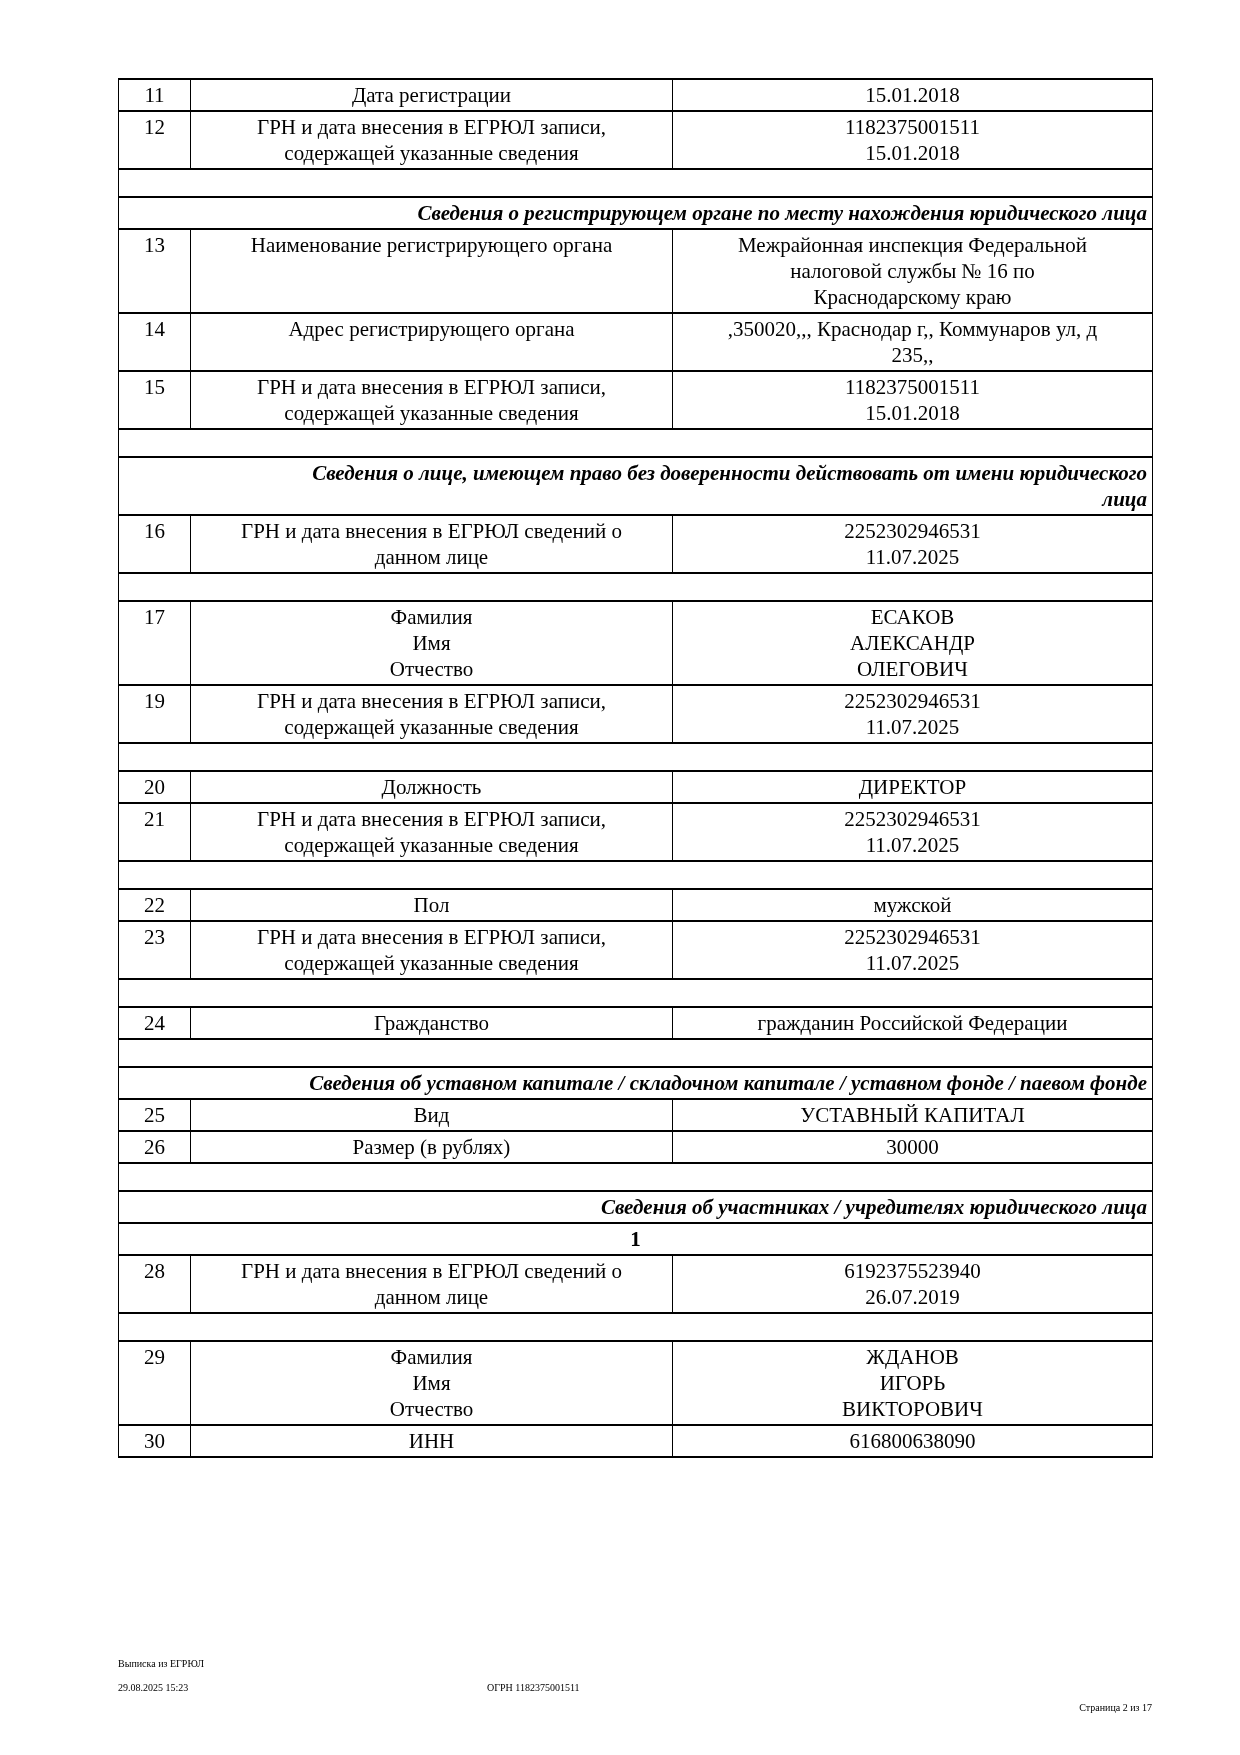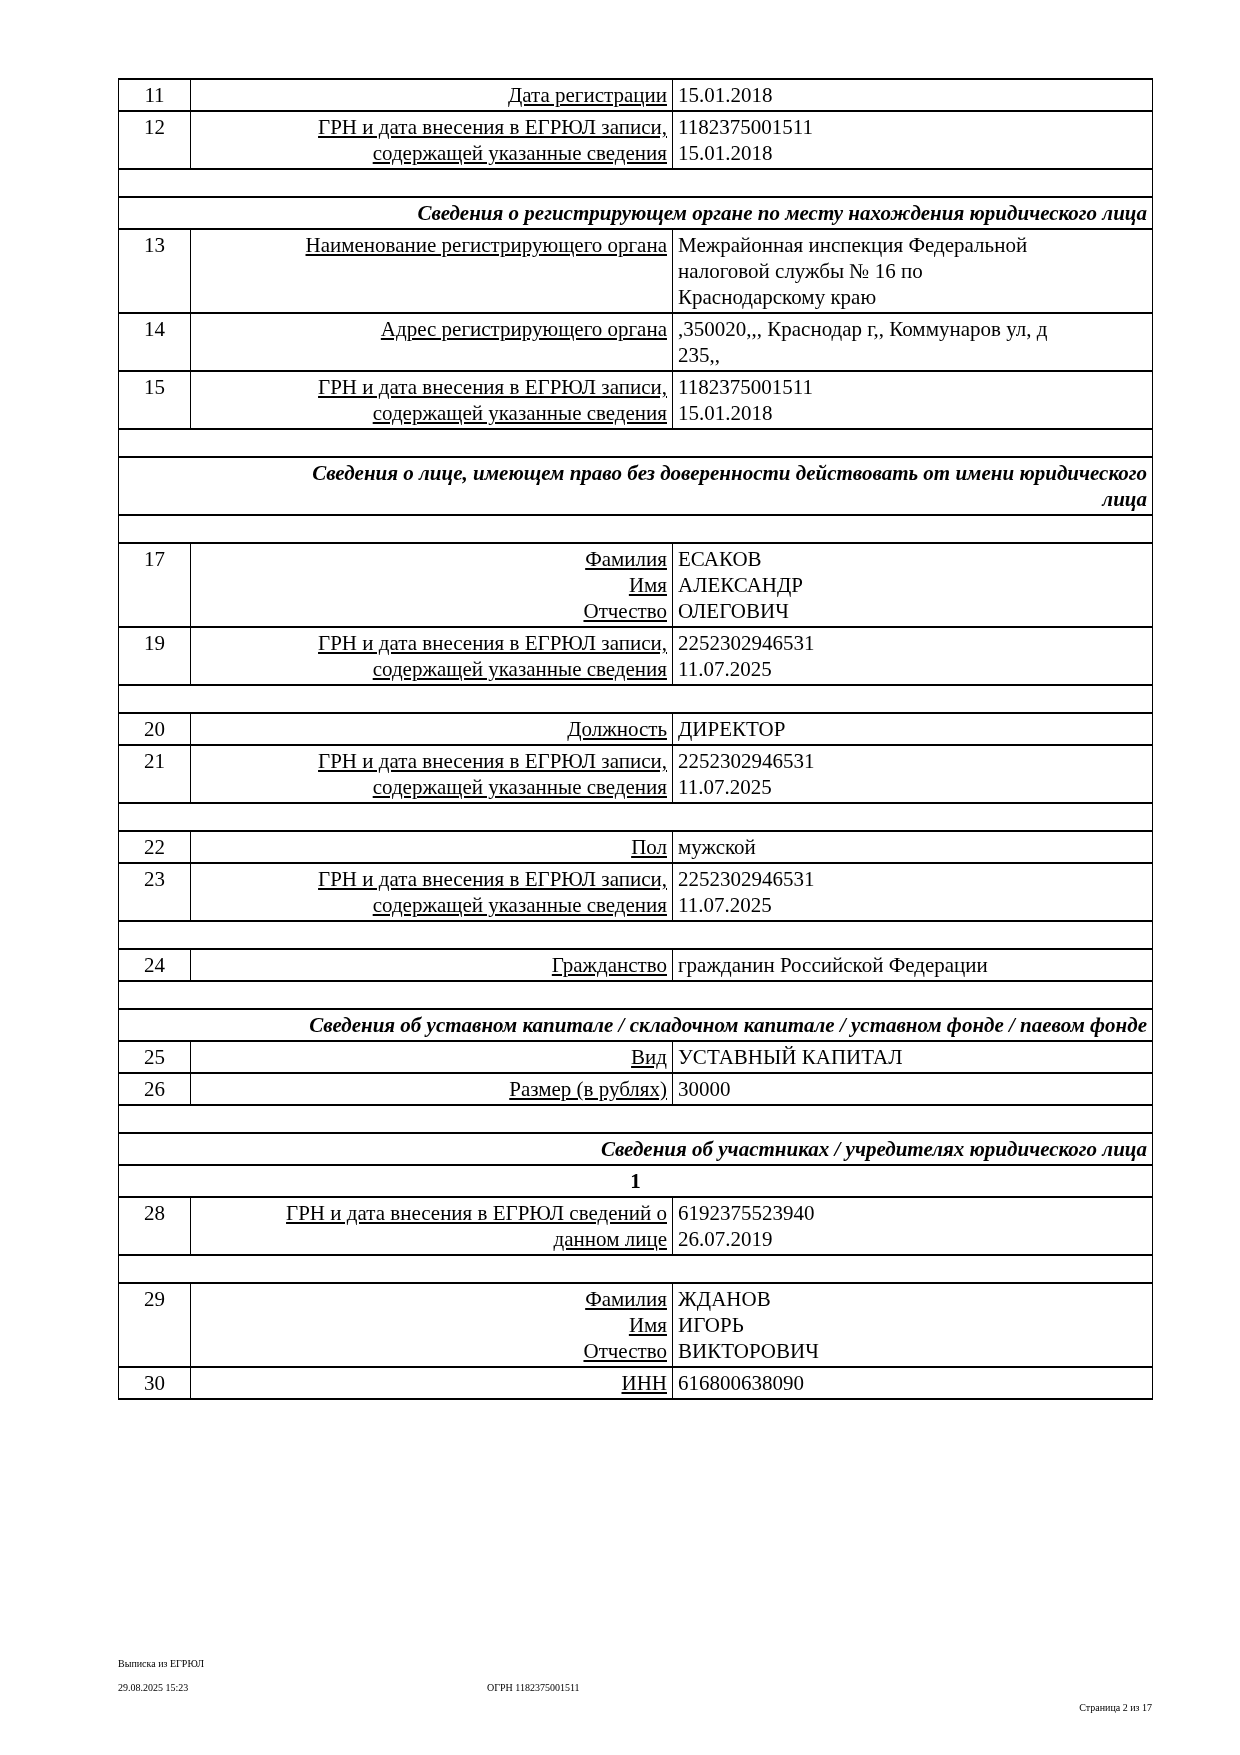--- a/index.html
+++ b/index.html
@@ -31,22 +31,22 @@
     vertical-align: top;
     padding: 2px 5px 2px 5px;
     white-space: pre-line;
     overflow: hidden;
   }
   .cell-num {
     text-align: center;
     padding-left: 2px;
     padding-right: 2px;
   }
-  .cell-label { text-align: right; text-decoration: underline; }
-  .cell-value { text-align: left; }
+  .cell-label { text-align: center; }
+  .cell-value { text-align: center; }
   .cell-section {
     font-weight: bold;
     text-align: right;
     font-style: italic;
   }
   .cell-subnum {
     font-weight: bold;
     text-align: center;
   }
   .cell-spacer {
@@ -125,20 +125,27 @@
 содержащей указанные сведения</td>
         <td class="cell-value">1182375001511
 15.01.2018</td>
       </tr>
       <tr>
         <td class="cell-spacer" colspan="3"></td>
       </tr>
       <tr>
         <td class="cell-section" colspan="3">Сведения о лице, имеющем право без доверенности действовать от имени юридического
 лица</td>
+      </tr>
+      <tr>
+        <td class="cell-num">16</td>
+        <td class="cell-label">ГРН и дата внесения в ЕГРЮЛ сведений о
+данном лице</td>
+        <td class="cell-value">2252302946531
+11.07.2025</td>
       </tr>
       <tr>
         <td class="cell-spacer" colspan="3"></td>
       </tr>
       <tr>
         <td class="cell-num">17</td>
         <td class="cell-label">Фамилия
 Имя
 Отчество</td>
         <td class="cell-value">ЕСАКОВ

